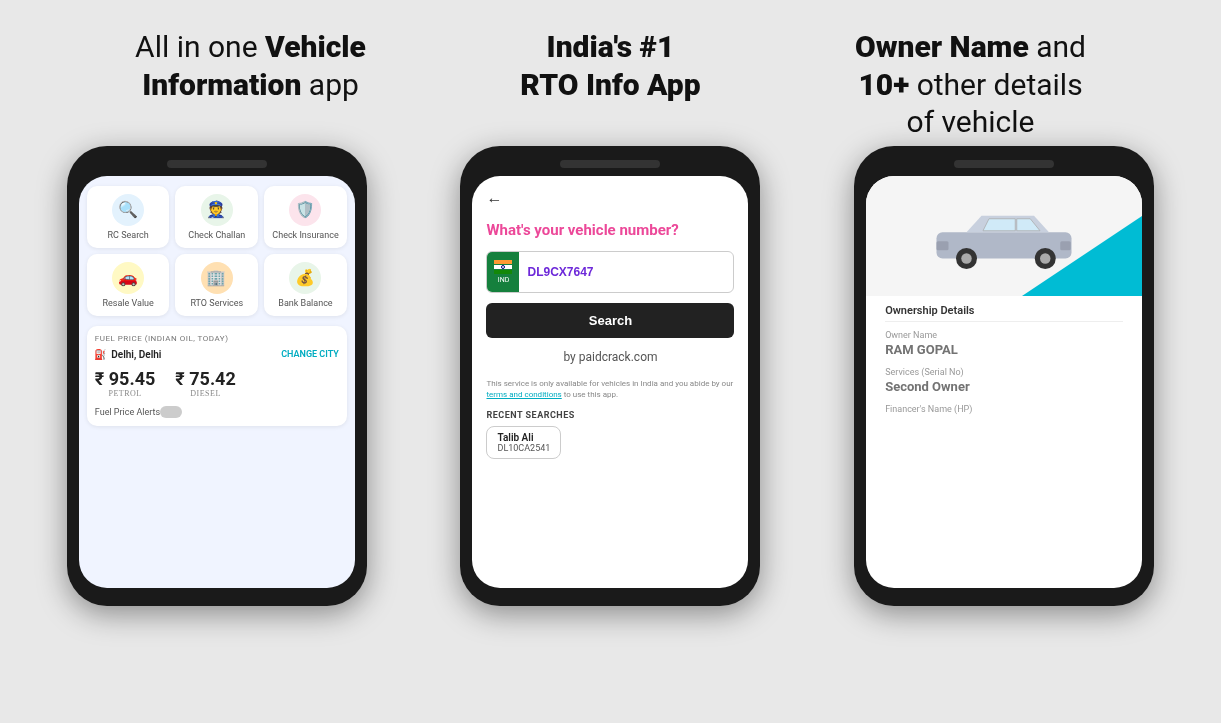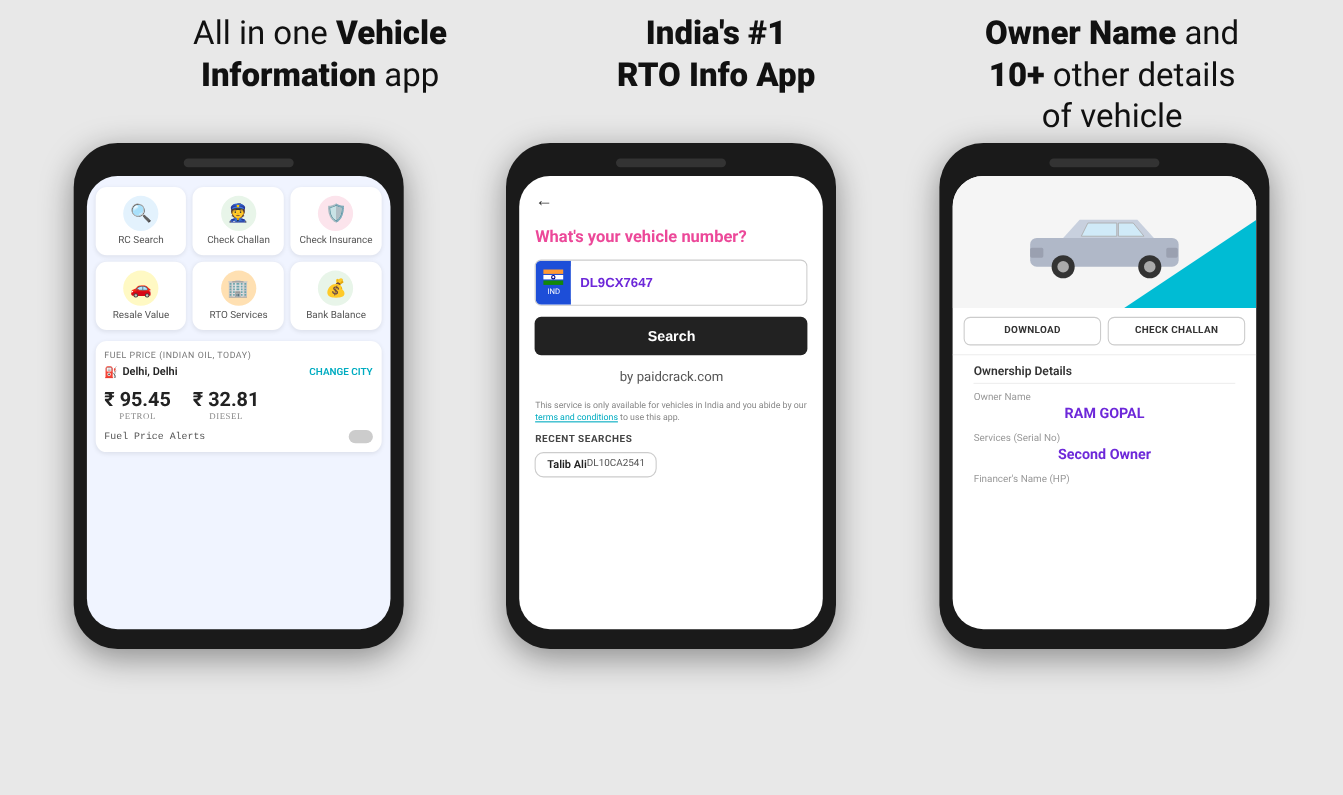--- a/index.html
+++ b/index.html
@@ -149,25 +149,23 @@
     .fuel-price-label {
       font-size: 8px;
       color: #888;
       letter-spacing: 0.5px;
       font-family: Liberation Serif, serif;
     }
 
     .fuel-alerts-row {
       display: flex;
       align-items: center;
-      justify-content: space-between;
       margin-top: 8px;
       font-size: 9px;
       color: #555;
-      font-family: Liberation Mono, monospace;
     }
 
     .toggle {
       width: 22px;
       height: 12px;
       background: #ccc;
       border-radius: 6px;
       position: relative;
     }
 
@@ -195,21 +193,21 @@
     .vehicle-input-wrap {
       display: flex;
       align-items: center;
       border: 1.5px solid #ccc;
       border-radius: 6px;
       overflow: hidden;
       margin-bottom: 10px;
     }
 
     .ind-flag {
-      background: #1d4ed8;
+      background: #15803d;
       color: #fff;
       font-size: 8px;
       padding: 8px 6px;
       display: flex;
       flex-direction: column;
       align-items: center;
       gap: 1px;
       min-width: 32px;
     }
 
@@ -257,21 +255,21 @@
     .recent-label {
       font-size: 9px;
       font-weight: 700;
       letter-spacing: 0.5px;
       color: #444;
       margin-bottom: 6px;
     }
 
     .recent-chip {
       display: inline-flex;
-      flex-direction: row;
+      flex-direction: column;
       border: 1.5px solid #ccc;
       border-radius: 8px;
       padding: 5px 10px;
       font-size: 9px;
       color: #555;
     }
 
     .recent-chip .chip-name {
       font-weight: 600;
       font-size: 10px;
@@ -351,30 +349,29 @@
 
     .detail-label {
       font-size: 9px;
       color: #999;
       margin-bottom: 2px;
     }
 
     .detail-value {
       font-size: 13px;
       font-weight: 700;
-      color: #6d28d9;
-      text-align: center;
+      color: #737373;
     }
 
     
     .headline-area {
       display: flex;
-      justify-content: flex-end;
+      justify-content: center;
       width: 100%;
-      padding: 12px 30px 5px 30px;
+      padding: 28px 30px 5px 30px;
     }
 
     .hl-block {
       width: 360px;
       text-align: center;
     }
 
     .hl-text {
       font-size: 30px;
       line-height: 1.25;
@@ -450,21 +447,21 @@
               <span>Delhi, Delhi</span>
             </div>
             <span class="change-city">CHANGE CITY</span>
           </div>
           <div class="fuel-prices">
             <div class="fuel-price-item">
               <div class="fuel-price-value">₹ 95.45</div>
               <div class="fuel-price-label">PETROL</div>
             </div>
             <div class="fuel-price-item">
-              <div class="fuel-price-value">₹ 32.81</div>
+              <div class="fuel-price-value">₹ 75.42</div>
               <div class="fuel-price-label">DIESEL</div>
             </div>
           </div>
           <div class="fuel-alerts-row">
             <span>Fuel Price Alerts</span>
             <div class="toggle"></div>
           </div>
         </div>
       </div>
     </div>
@@ -519,24 +516,20 @@
             <circle cx="50" cy="75" r="14" fill="#333"></circle>
             <circle cx="50" cy="75" r="7" fill="#aaa"></circle>
             <circle cx="155" cy="75" r="14" fill="#333"></circle>
             <circle cx="155" cy="75" r="7" fill="#aaa"></circle>
 
             <rect x="10" y="52" width="16" height="12" rx="2" fill="#9aa0b0"></rect>
             <rect x="175" y="52" width="14" height="12" rx="2" fill="#9aa0b0"></rect>
           </svg>
           <div class="teal-triangle"></div>
         </div>
-        <div class="action-btns">
-          <div class="action-btn">DOWNLOAD</div>
-          <div class="action-btn">CHECK CHALLAN</div>
-        </div>
         <div class="ownership-section">
           <div class="ownership-title">Ownership Details</div>
           <div class="detail-row">
             <div class="detail-label">Owner Name</div>
             <div class="detail-value">RAM GOPAL</div>
           </div>
           <div class="detail-row">
             <div class="detail-label">Services (Serial No)</div>
             <div class="detail-value">Second Owner</div>
           </div>

